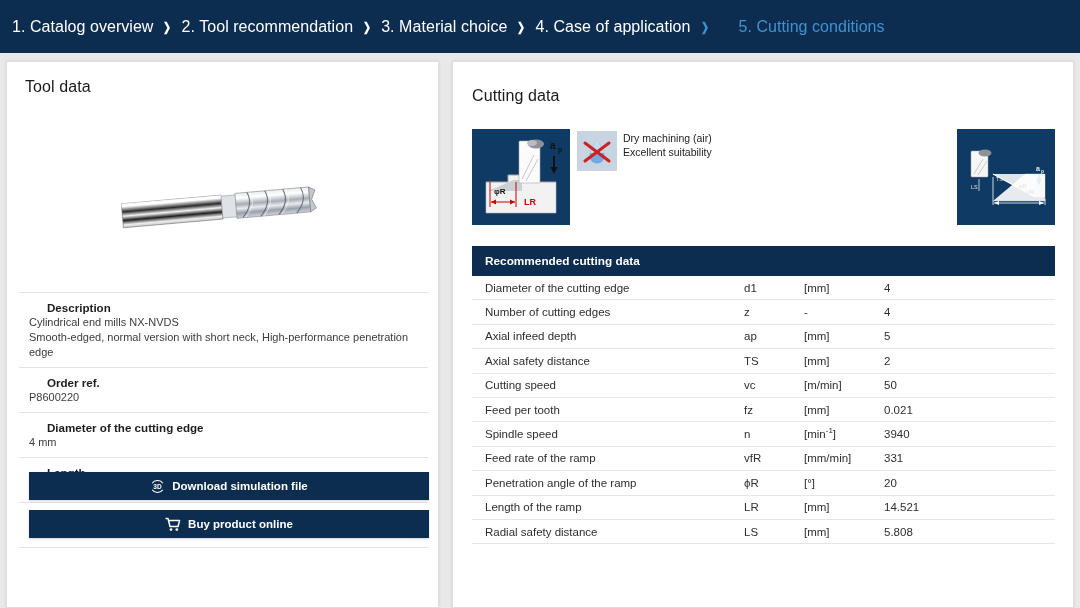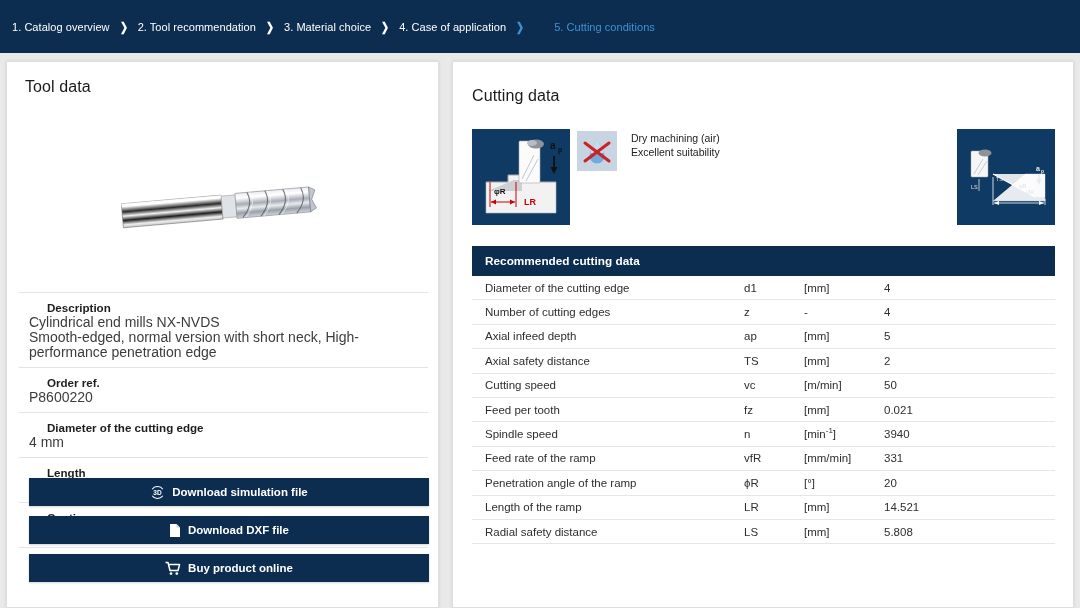--- a/index.html
+++ b/index.html
@@ -21,21 +21,21 @@
   #breadcrumb-bar {
     position: absolute; left: 0; top: 0;
     width: 1080px; height: 53px;
     background: #0d2d50;
     display: flex; align-items: center;
     padding-left: 12px;
     overflow: hidden;
   }
   .crumb {
     color: #ffffff;
-    font-size: 11px;
+    font-size: 16px;
     letter-spacing: 0.05px;
     white-space: nowrap;
   }
   .crumb.active { color: #3f92d2; padding-left: 20px; }
   .crumb-sep {
     color: #ffffff;
     font-size: 12px;
     font-weight: bold;
     margin: 0 9px;
     line-height: 1;
@@ -81,21 +81,21 @@
   }
   .spec-row:first-child { border-top: 1px solid #e3e3e3; }
   .spec-label {
     font-size: 11.6px;
     font-weight: bold;
     color: #1d1d1d;
     line-height: 15px;
     padding-left: 18px;
   }
   .spec-value {
-    font-size: 14px;
+    font-size: 11px;
     color: #3c3c3c;
     line-height: 15px;
   }
 
   
   #button-stack {
     position: absolute; left: 22px; top: 410px;
     width: 400px;
   }
   .action-btn {
@@ -104,21 +104,20 @@
     border: none;
     color: #ffffff;
     font-size: 11.5px;
     font-weight: bold;
     font-family: "Liberation Sans", sans-serif;
     display: flex; align-items: center; justify-content: center;
     gap: 7px;
     margin-bottom: 10px;
     cursor: pointer;
     box-shadow: 0 1px 2px rgba(0,0,0,0.18);
-    margin-top: 6px;
   }
   .btn-icon { display: flex; align-items: center; }
 
   
   #diagram-left {
     position: absolute; left: 19px; top: 67px;
     width: 98px; height: 96px;
     background: #0f3a63;
     overflow: hidden;
   }
@@ -126,21 +125,20 @@
     position: absolute; left: 124px; top: 69px;
     width: 40px; height: 40px;
     background: #c8d4e2;
     overflow: hidden;
   }
   #coolant-text {
     position: absolute; left: 170px; top: 70px;
     font-size: 10.5px;
     color: #222222;
     line-height: 13.5px;
-    margin-left: 8px;
   }
   #diagram-right {
     position: absolute; left: 504px; top: 67px;
     width: 98px; height: 96px;
     background: #0f3a63;
     overflow: hidden;
   }
 
   
   #cutting-table {
@@ -263,29 +261,20 @@
         <span class="btn-icon">
           <svg width="15" height="13" viewBox="0 0 15 13">
             <path d="M2.2 3.2 A6 5 0 0 1 12.8 3.2" stroke="#ffffff" stroke-width="1.1" fill="none"></path>
             <path d="M2.2 9.8 A6 5 0 0 0 12.8 9.8" stroke="#ffffff" stroke-width="1.1" fill="none"></path>
             <text x="7.5" y="9" font-size="6.5" font-weight="bold" fill="#ffffff" text-anchor="middle" font-family="Liberation Sans, sans-serif">3D</text>
           </svg>
         </span>
         <span>Download simulation file</span>
       </button>
 
-      <button class="action-btn">
-        <span class="btn-icon">
-          <svg width="12" height="15" viewBox="0 0 12 15">
-            <path d="M1 1 H7.5 L11 4.5 V14 H1 Z" fill="#ffffff"></path>
-            <path d="M7.5 1 V4.5 H11" fill="#cfd6de"></path>
-          </svg>
-        </span>
-        <span>Download DXF file</span>
-      </button>
 
       <button class="action-btn">
         <span class="btn-icon">
           <svg width="16" height="15" viewBox="0 0 16 15">
             <path d="M0.5 1.5 H3 L5 9.5 H13 L14.6 3.6 H3.6" stroke="#ffffff" stroke-width="1.5" fill="none" stroke-linejoin="round"></path>
             <circle cx="6" cy="12.6" r="1.35" fill="#ffffff"></circle>
             <circle cx="11.8" cy="12.6" r="1.35" fill="#ffffff"></circle>
           </svg>
         </span>
         <span>Buy product online</span>

